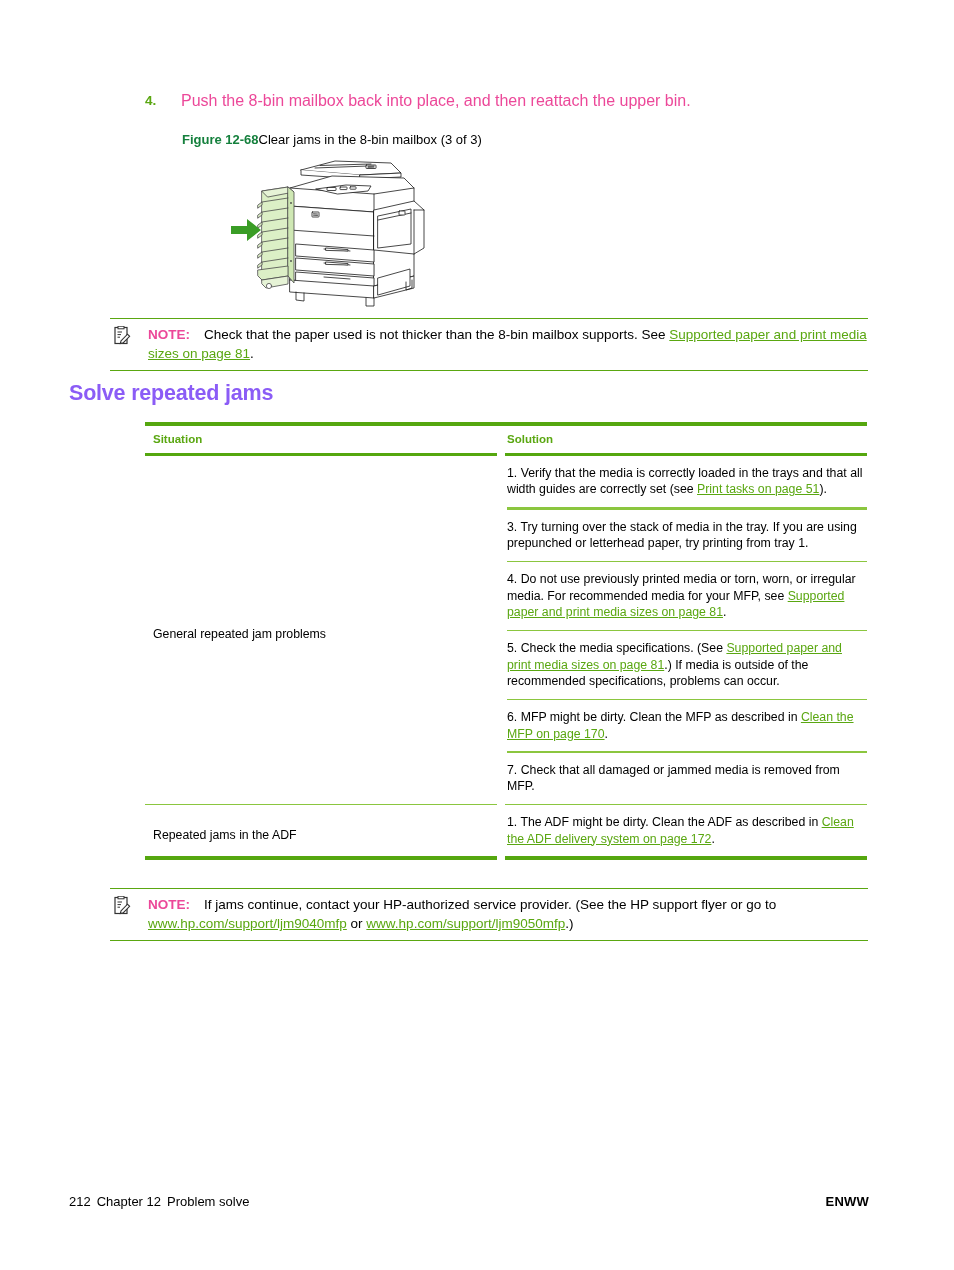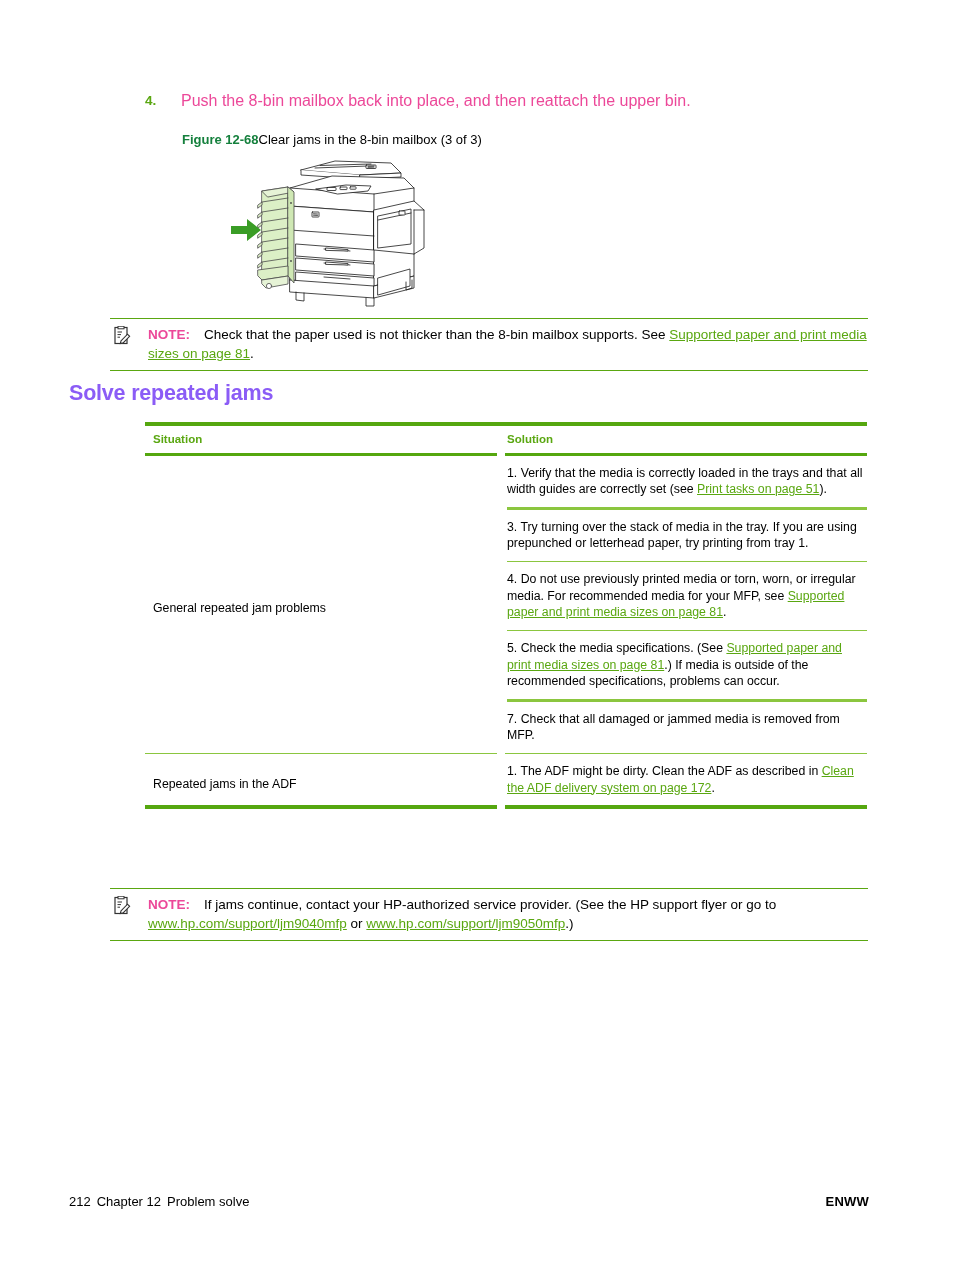--- a/index.html
+++ b/index.html
@@ -359,20 +359,21 @@
       <div class="sol-col">
         <div class="sol-item"><span>1. Verify that the media is correctly loaded in the trays and that all width guides are correctly set (see </span><span class="xref">Print tasks on page 51</span><span>).</span></div>
         <div class="sol-sep"></div>
         <div class="sol-sep"></div>
         <div class="sol-item"><span>3. Try turning over the stack of media in the tray. If you are using prepunched or letterhead paper, try printing from tray 1.</span></div>
         <div class="sol-sep"></div>
         <div class="sol-item"><span>4. Do not use previously printed media or torn, worn, or irregular media. For recommended media for your MFP, see </span><span class="xref">Supported paper and print media sizes on page 81</span><span>.</span></div>
         <div class="sol-sep"></div>
         <div class="sol-item"><span>5. Check the media specifications. (See </span><span class="xref">Supported paper and print media sizes on page 81</span><span>.) If media is outside of the recommended specifications, problems can occur.</span></div>
         <div class="sol-sep"></div>
+        <div class="sol-item"><span>6. MFP might be dirty. Clean the MFP as described in </span><span class="xref">Clean the MFP on page 170</span><span>.</span></div>
         <div class="sol-sep"></div>
         <div class="sol-item"><span>7. Check that all damaged or jammed media is removed from MFP.</span></div>
       </div>
     </div>
 
     <div class="rule-thin-full">
       <div class="seg-a"></div>
         <div class="seg-gap"></div>
         <div class="seg-b"></div>
     </div>

